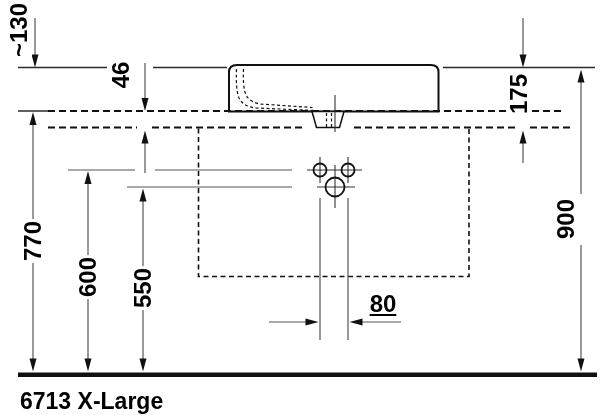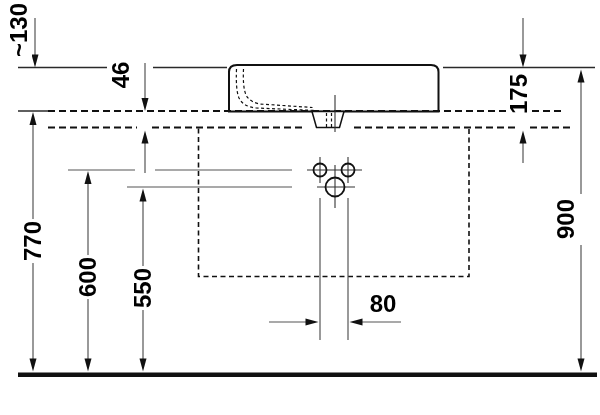--- a/index.html
+++ b/index.html
@@ -2,21 +2,21 @@
 <html><head>
 <meta charset="utf-8">
 <style>
   html,body{margin:0;padding:0;background:#fff;}
   #stage{position:relative;width:600px;height:415px;background:#ffffff;overflow:hidden;
          font-family:"Liberation Sans",sans-serif;}
   #drawing{position:absolute;left:0;top:0;}
   .rlab,.ulab{position:absolute;font:700 24px "Liberation Sans",sans-serif;line-height:1;
               color:#000;background:#fff;padding:1px 2px;white-space:nowrap;}
   .rlab{transform:translate(-50%,-50%) rotate(-90deg);}
-  .ulab{transform:translate(-50%,-50%);}
+  .ulab{transform:translate(-50%,-50%);text-decoration:underline;}
   .caption{position:absolute;font:700 23px "Liberation Sans",sans-serif;color:#000;
            line-height:1;white-space:nowrap;}
 </style>
 </head>
 <body>
 
 <div id="stage">
 
   <svg id="drawing" width="600" height="415" viewBox="0 0 600 415" aria-hidden="true">
 
@@ -114,13 +114,14 @@
 
   <div class="rlab" style="left:19px;top:30px;">~130</div>
   <div class="rlab" style="left:121px;top:75px;">46</div>
   <div class="rlab" style="left:519px;top:94px;">175</div>
   <div class="rlab" style="left:566px;top:219px;">900</div>
   <div class="rlab" style="left:33px;top:241px;">770</div>
   <div class="rlab" style="left:88px;top:277px;">600</div>
   <div class="rlab" style="left:143px;top:288px;">550</div>
   <div class="ulab" style="left:383px;top:304px;">80</div>
 
+  <div class="caption" style="left:20px;top:390px;">6713 X-Large</div>
 </div>
 
 </body></html>

